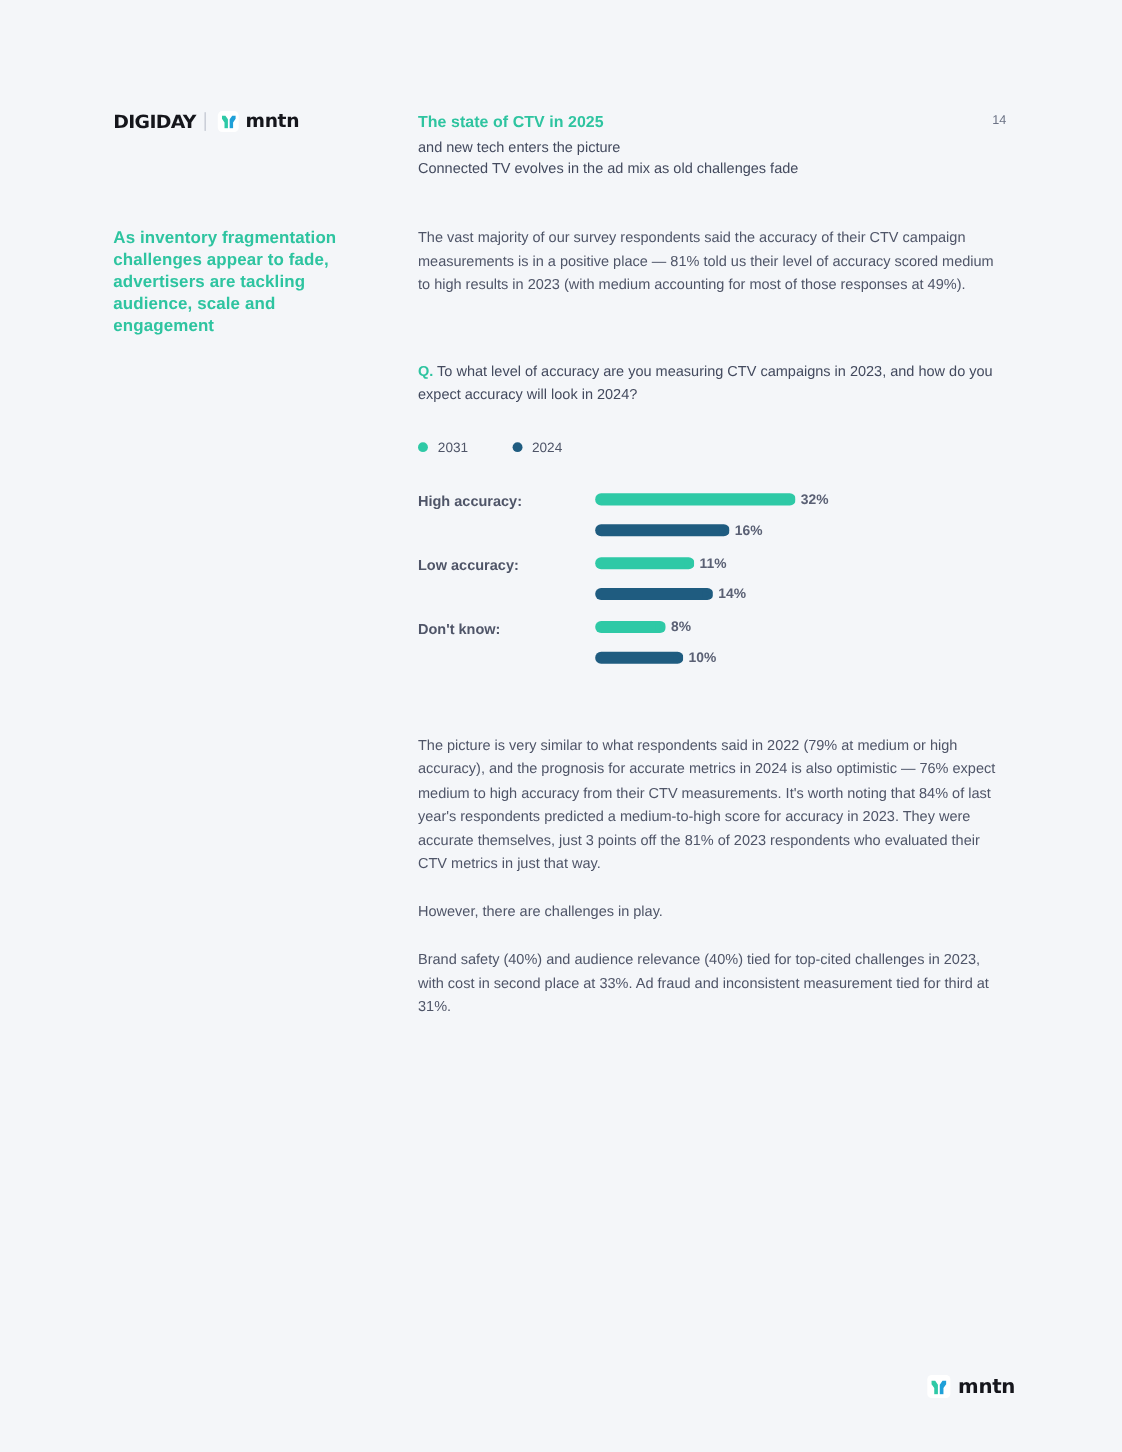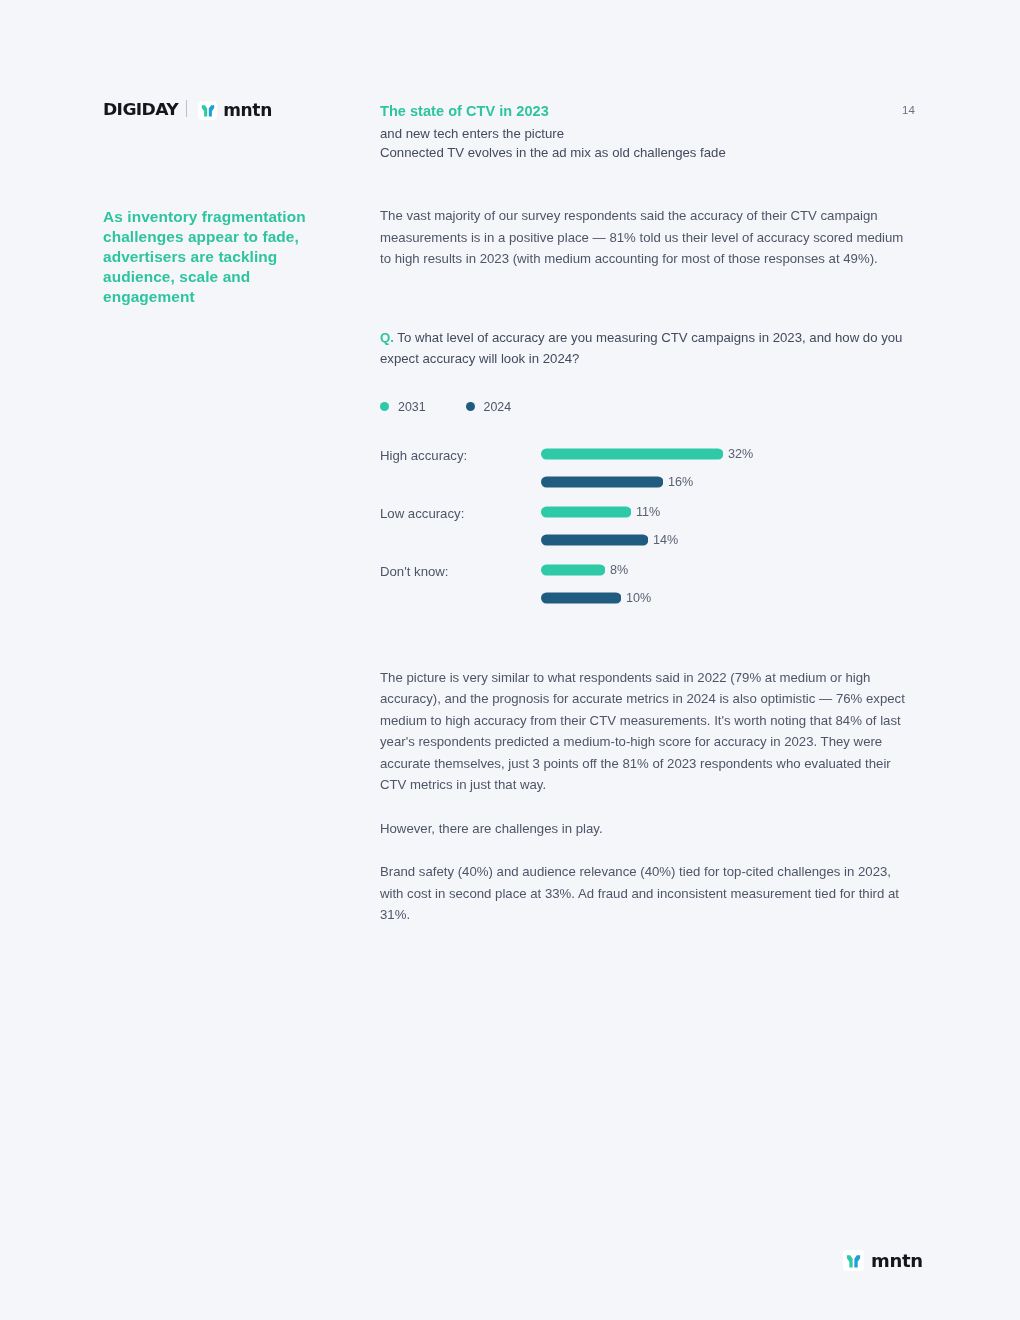--- a/index.html
+++ b/index.html
@@ -20,21 +20,21 @@
   .page-header {
     position: absolute;
     left: 0; top: 0; right: 0;
     height: 180px;
   }
   .brand-bar {
     position: absolute;
     left: 103px;
     top: 100px;
     display: flex;
-    align-items: flex-start;
+    align-items: center;
     gap: 11px;
   }
   .digiday-logo {
     font-size: 16.5px;
     font-weight: 900;
     letter-spacing: -0.6px;
     color: #15161c;
     font-family: "DejaVu Sans", sans-serif;
     transform: scaleX(1.04);
     transform-origin: left center;
@@ -161,20 +161,21 @@
     color: #4f5568;
   }
 
   .chart {
     margin-top: 26px;
     position: relative;
   }
   .chart-group {
     position: relative;
     height: 58px;
+    font-weight: bold;
   }
   .group-label {
     position: absolute;
     left: 0;
     top: 8px;
     font-size: 13.2px;
     color: #4f5568;
     white-space: nowrap;
   }
   .bar-row {
@@ -223,21 +224,21 @@
         <svg width="14" height="13" viewBox="0 0 14 13" aria-hidden="true">
           <path d="M0.8 1.2 h3.1 l2.3 3.3 v8 h-3.1 v-5.2 l-2.3 -3.3 z" fill="#2ec9a6"></path>
           <path d="M13.2 1.2 h-3.1 l-2.3 3.3 v8 h3.1 v-5.2 l2.3 -3.3 z" fill="#1fa0d8"></path>
         </svg>
       </span>
       <span class="mntn-word">mntn</span>
     </span>
   </div>
 
   <div class="header-titles">
-    <p class="header-kicker">The state of CTV in 2023</p>
+    <p class="header-kicker">The state of CTV in 2025</p>
     <p class="header-sub">and new tech enters the picture</p>
     <p class="header-sub">Connected TV evolves in the ad mix as old challenges fade</p>
   </div>
 
   <div class="page-number">14</div>
 </div>
 
 <div class="sidebar">
   <h2 class="sidebar-heading">As inventory fragmentation challenges appear to fade, advertisers are tackling audience, scale and engagement</h2>
 </div>

